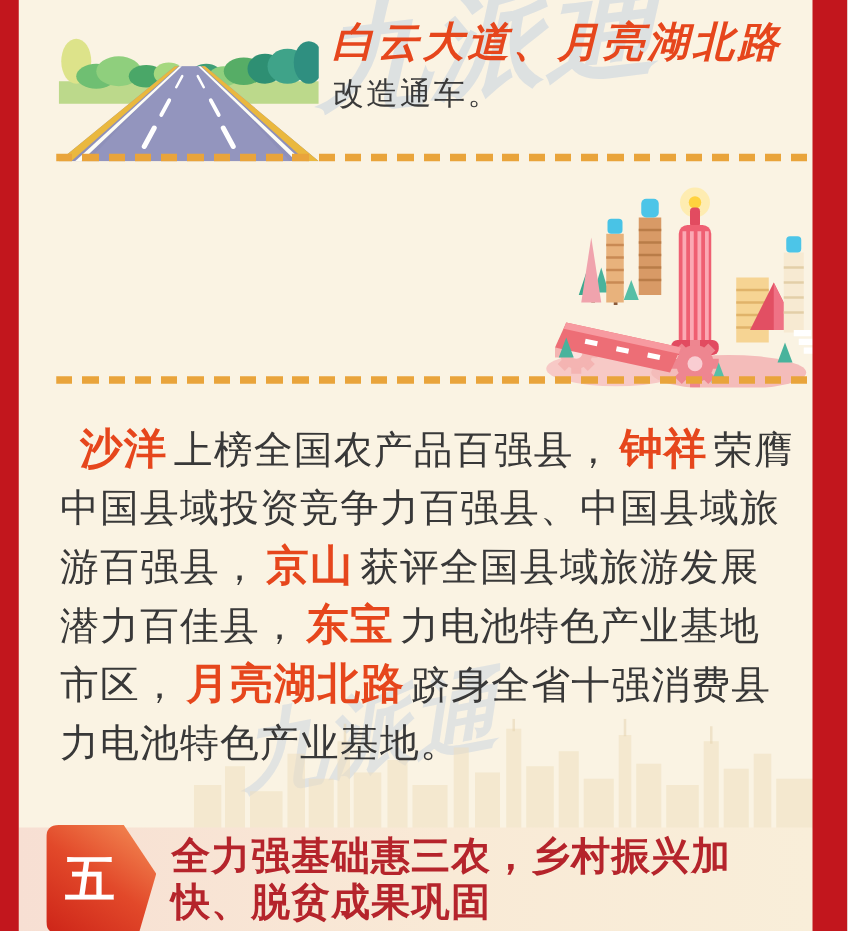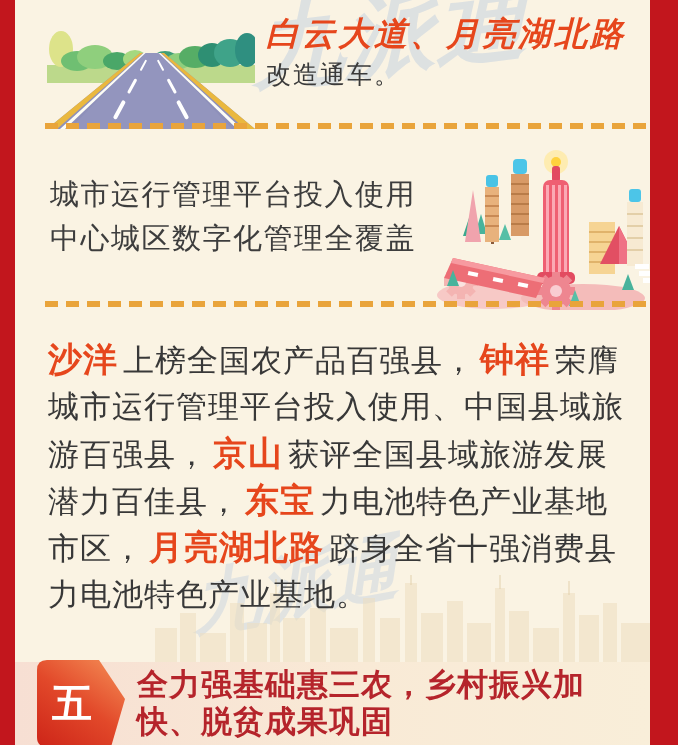--- a/index.html
+++ b/index.html
@@ -30,21 +30,21 @@
 
   .platform{position:absolute;left:50px;top:172px;z-index:2;}
   .platform .pline{font-size:29px;line-height:44px;color:#3d3d3d;
                    letter-spacing:1.5px;white-space:nowrap;}
   .city-art{position:absolute;left:423px;top:132px;z-index:2;}
 
   .counties{position:absolute;left:48px;top:336px;z-index:2;}
   .cline{height:47px;line-height:47px;font-size:31px;color:#383838;
          letter-spacing:1px;white-space:nowrap;}
   .cline .hl{font-size:34px;font-weight:bold;color:#e6461c;margin:0 5px;}
-  .cline .hl:first-child{margin-left:0;}
+  .cline .hl:first-child{margin-left:16px;}
 
   .skyline{position:absolute;left:155px;top:575px;z-index:1;}
 
   .banner{position:absolute;left:15px;top:662px;width:635px;height:83px;z-index:5;
           background:linear-gradient(90deg,#f7dfd3 0%,#f9ead6 55%,#f9eed9 100%);}
   .banner-tag{position:absolute;left:22px;top:-2px;width:88px;height:87px;
           background:linear-gradient(215deg,#f59057 0%,#e2492a 50%,#cd2418 100%);
           clip-path:path("M10 0 L62 0 L88 39 L74 87 L10 87 Q0 87 0 77 L0 10 Q0 0 10 0 Z");
           display:flex;align-items:center;justify-content:center;}
   .banner-tag span{color:#ffffff;font-size:40px;font-weight:bold;margin-right:18px;}
@@ -121,24 +121,20 @@
       <line x1="121.6" y1="63.2" x2="128" y2="75" stroke-width="3"></line>
       <line x1="131.6" y1="85.4" x2="139.6" y2="100.2" stroke-width="4"></line>
     </g>
   </svg>
 
   <div class="headline">白云大道、月亮湖北路</div>
   <div class="subline">改造通车。</div>
 
   <div class="dash d1"></div>
 
-  <div class="platform">
-    <div class="pline">城市运行管理平台投入使用</div>
-    <div class="pline">中心城区数字化管理全覆盖</div>
-  </div>
 
   <svg class="city-art" width="230" height="178" viewBox="0 0 230 178">
 
     <ellipse cx="70" cy="163" rx="56" ry="14" fill="#f7c9c6"></ellipse>
     <ellipse cx="160" cy="166" rx="62" ry="14" fill="#f4bcba"></ellipse>
 
     <g>
       <g fill="#f4b4b2">
         <rect x="34" y="133" width="8" height="34" transform="rotate(0 38 150)"></rect>
         <rect x="34" y="133" width="8" height="34" transform="rotate(45 38 150)"></rect>
@@ -237,21 +233,21 @@
     <polygon points="152,158 158,174 146,174" fill="#56bfa6"></polygon>
   </svg>
 
   <div class="dash d2"></div>
 
   <div class="counties">
     <div class="cline">
       <span class="hl">沙洋</span><span>上榜全国农产品百强县，</span><span class="hl">钟祥</span><span>荣膺</span>
     </div>
     <div class="cline">
-      <span>城市运行管理平台投入使用、中国县域旅</span>
+      <span>中国县域投资竞争力百强县、中国县域旅</span>
     </div>
     <div class="cline">
       <span>游百强县，</span><span class="hl">京山</span><span>获评全国县域旅游发展</span>
     </div>
     <div class="cline">
       <span>潜力百佳县，</span><span class="hl">东宝</span><span>力电池特色产业基地</span>
     </div>
     <div class="cline">
       <span>市区，</span><span class="hl">月亮湖北路</span><span>跻身全省十强消费县</span>
     </div>

